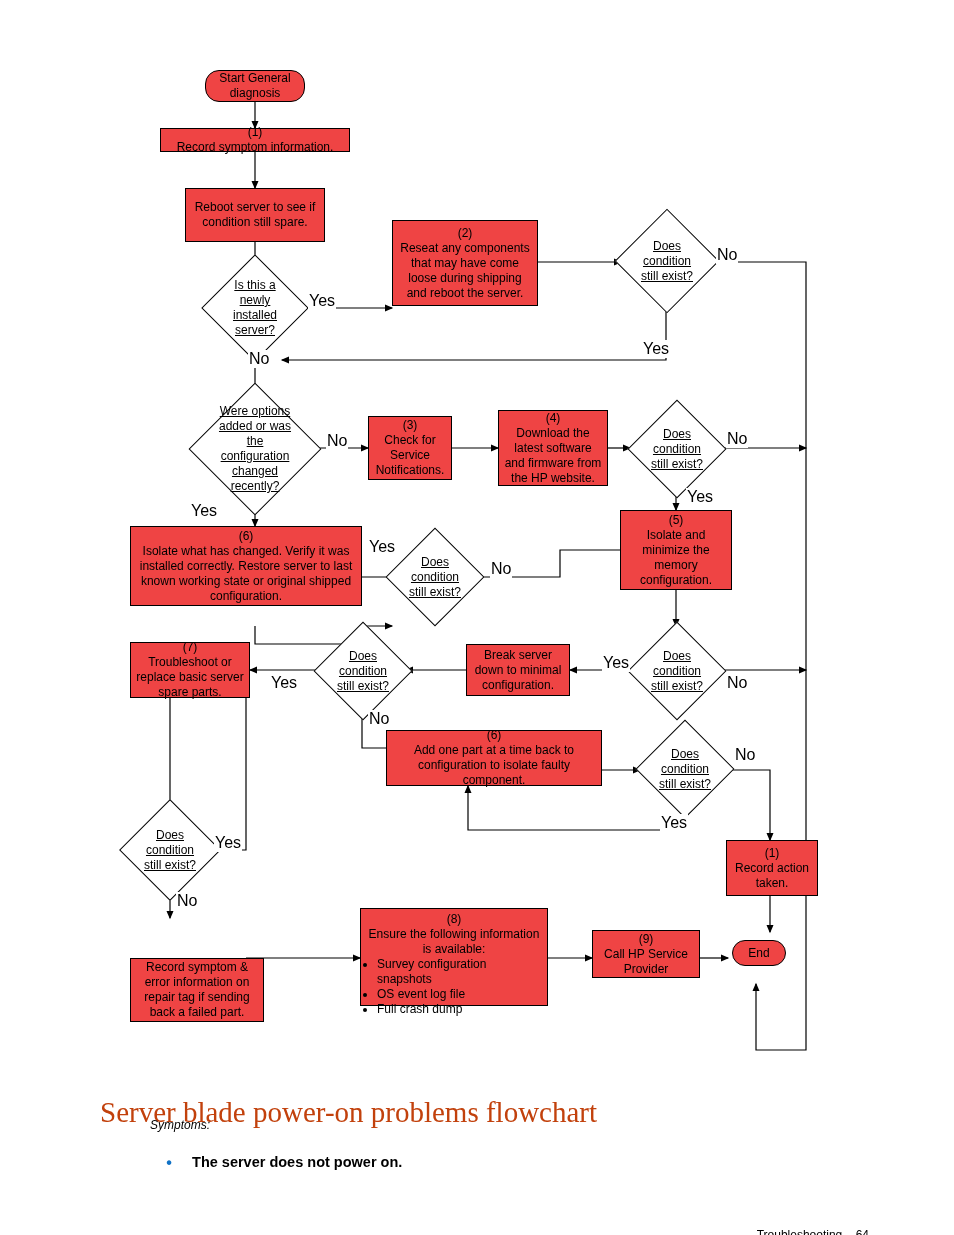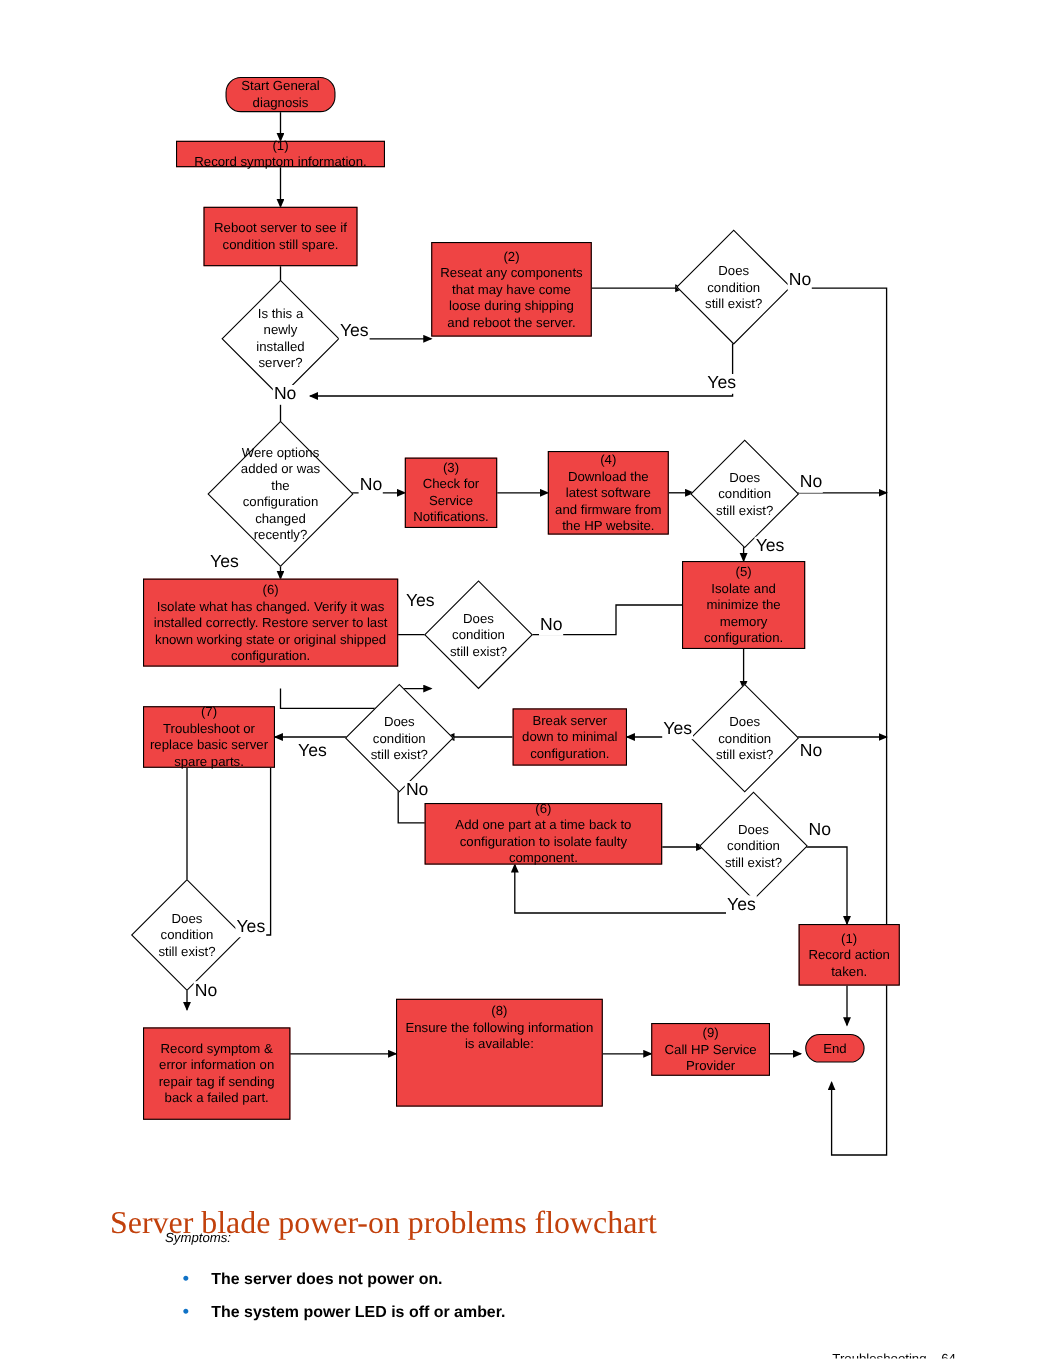--- a/index.html
+++ b/index.html
@@ -5,21 +5,21 @@
   html,body{margin:0;padding:0;background:#fff;}
   body{width:954px;height:1235px;position:relative;
        font-family:Arial,Helvetica,sans-serif;color:#000;}
   .flowchart{position:absolute;left:130px;top:70px;width:700px;height:990px;}
   .flowchart svg{position:absolute;left:0;top:0;width:700px;height:990px;}
   .node{position:absolute;background:#ef4444;font-size:12px;text-align:center;
         display:flex;align-items:center;justify-content:center;
         padding:3px 4px;line-height:1.25;box-sizing:border-box;}
   .rect{border:1.2px solid #000;}
   .term{border:1.2px solid #000;border-radius:14px;}
-  .dia{border:none;background:none;}
+  .dia{border:none;background:none;text-decoration:underline;}
   .dia .diabox{border:1.2px solid #000;transform:rotate(45deg);
                position:absolute;left:0;top:0;width:100%;height:100%;
                box-sizing:border-box;background:#fff;}
   .dia .diatxt{position:relative;z-index:1;width:140%;}
   .lbl{position:absolute;font-size:16px;background:#fff;padding:0 1px;}
   .heading{position:absolute;left:100px;top:1072px;
            font-family:Georgia,'Times New Roman',serif;font-weight:normal;
            font-size:29px;color:#c2410c;}
   .symptoms{position:absolute;left:150px;top:1118px;font-size:12px;
             font-family:Arial,Helvetica,sans-serif;font-style:italic;}
@@ -163,26 +163,31 @@
 <div class="node dia" style="left:520px;top:664px;width:70px;height:70px">
   <div class="diabox"></div>
       <div class="diatxt">Does condition still exist?</div>
     </div>
 
 <div class="node dia" style="left:4px;top:744px;width:72px;height:72px">
   <div class="diabox"></div>
       <div class="diatxt">Does condition still exist?</div>
     </div>
 
-<div class="node rect" style="left:0px;top:864px;width:134px;height:84px">
+<div class="node rect" style="left:0px;top:888px;width:134px;height:64px">
   <span>Record symptom &amp; error information on repair tag if sending back a failed part.</span>
     </div>
 
 <div class="node rect info8" style="left:230px;top:838px;width:188px;height:98px;display:block">
   <div class="c">(8)<br>Ensure the following information is available:</div>
+  <ul>
+    <li>Survey configuration snapshots</li>
+    <li>OS event log file</li>
+    <li>Full crash dump</li>
+  </ul>
 </div>
 
 <div class="node rect" style="left:462px;top:860px;width:108px;height:48px">
   <span>(9)<br>Call HP Service Provider</span>
     </div>
 
 <div class="node rect" style="left:596px;top:770px;width:92px;height:56px">
   <span>(1)<br>Record action taken.</span>
     </div>
 
@@ -213,23 +218,19 @@
 
 <h2 class="heading">Server blade power-on problems flowchart</h2>
 
 <div class="symptoms">Symptoms:</div>
 
 <div class="bullets">
   <div class="b">
     <span class="dot">•</span>
     <span>The server does not power on.</span>
   </div>
-  <div class="b">
-    <span class="dot">•</span>
-    <span>The system power LED is off or amber.</span>
-  </div>
 </div>
 
 <div class="footer">
   <span>Troubleshooting</span>
   &nbsp;&nbsp;
   <span>64</span>
 </div>
 
 </body></html>

